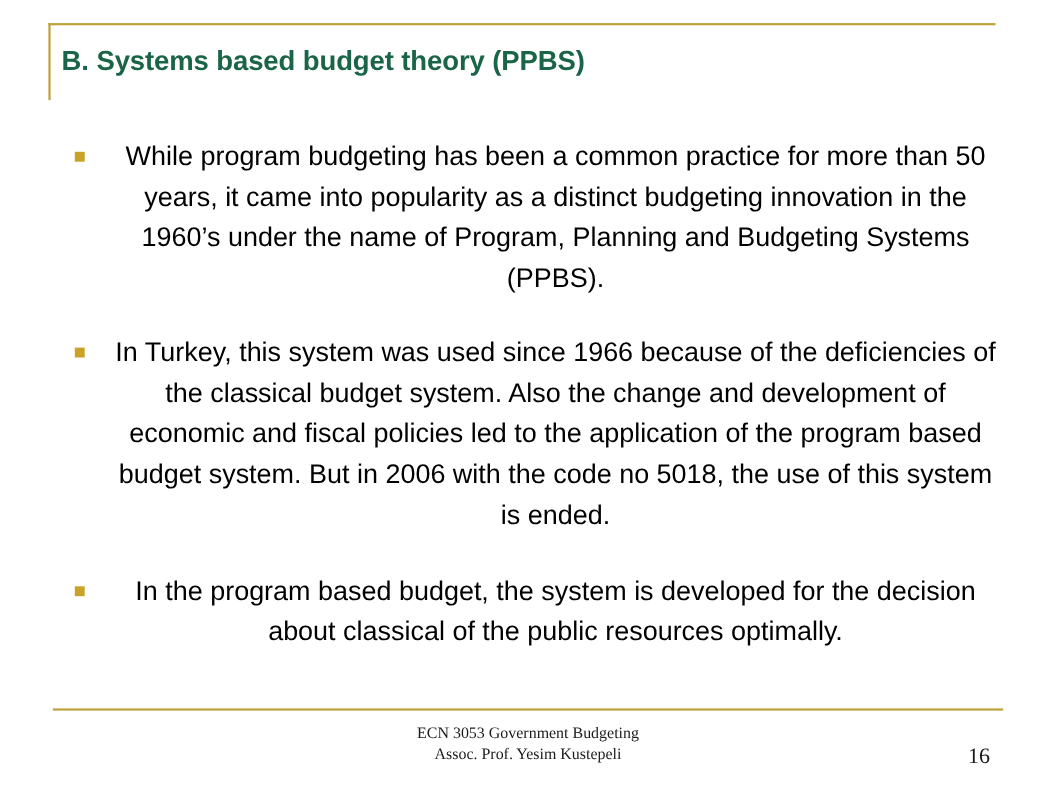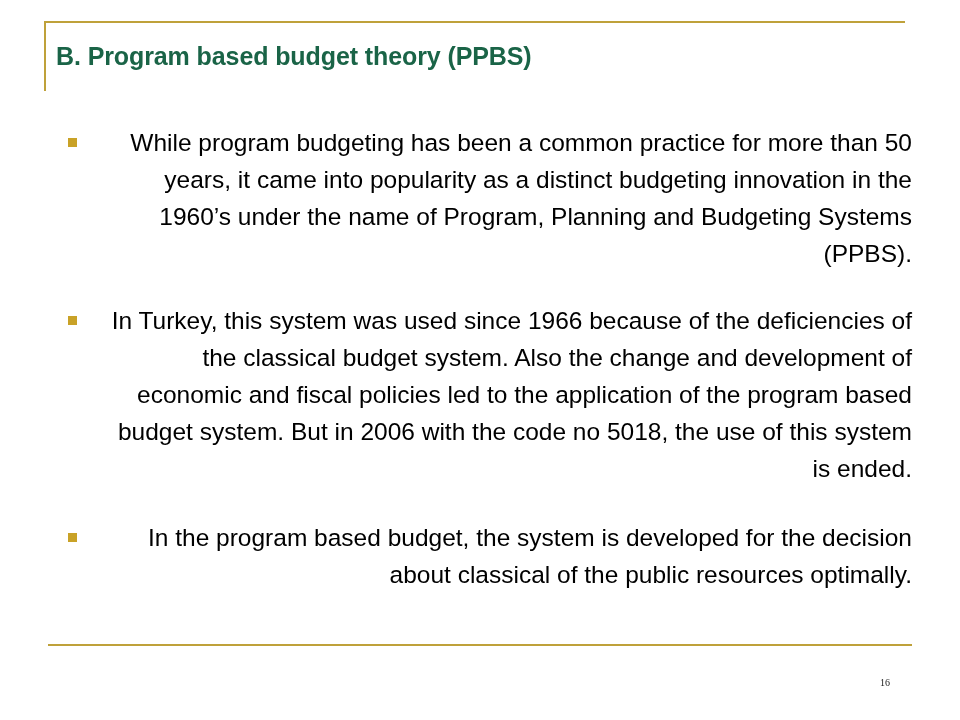--- a/index.html
+++ b/index.html
@@ -53,21 +53,21 @@
     width: 850px;
   }
   .bullet-item {
     position: relative;
     padding-left: 36px;
     margin: 0 0 30px 0;
     font-family: "Liberation Sans", sans-serif;
     font-size: 24.5px;
     line-height: 37px;
     color: #000000;
-    text-align: right;
+    text-align: center;
   }
   .bullet-item:last-child {
     margin-bottom: 0;
   }
   .bullet-marker {
     position: absolute;
     left: 6px;
     top: 14px;
     width: 9px;
     height: 9px;
@@ -100,32 +100,32 @@
     color: #1a1a1a;
   }
   .footer-line { display: block; }
   .page-number {
     position: absolute;
     left: 880px;
     top: 677px;
     width: 60px;
     text-align: left;
     font-family: "Liberation Serif", serif;
-    font-size: 10px;
+    font-size: 20px;
     color: #1a1a1a;
   }
 </style>
 </head>
 <body>
 
 <div class="slide">
 
   <div class="title-block"></div>
 
-  <h1 class="slide-title">B. Program based budget theory (PPBS)</h1>
+  <h1 class="slide-title">B. Systems based budget theory (PPBS)</h1>
 
   <div class="body-area">
 
     <div class="bullet-item">
       <span class="bullet-marker"></span>
       <span class="bullet-text">While program budgeting has been a common practice for more than 50 years, it came into popularity as a distinct budgeting innovation in the 1960’s under the name of Program, Planning and Budgeting Systems (PPBS).</span>
     </div>
 
     <div class="bullet-item gap-2">
       <span class="bullet-marker"></span>
@@ -134,16 +134,20 @@
 
     <div class="bullet-item">
       <span class="bullet-marker"></span>
       <span class="bullet-text">In the program based budget, the system is developed for the decision about classical of the public resources optimally.</span>
     </div>
 
   </div>
 
   <div class="footer-rule"></div>
 
+  <div class="footer-text">
+    <span class="footer-line">ECN 3053 Government Budgeting</span>
+    <span class="footer-line">Assoc. Prof. Yesim Kustepeli</span>
+  </div>
 
   <div class="page-number">16</div>
 
 </div>
 
 </body></html>

